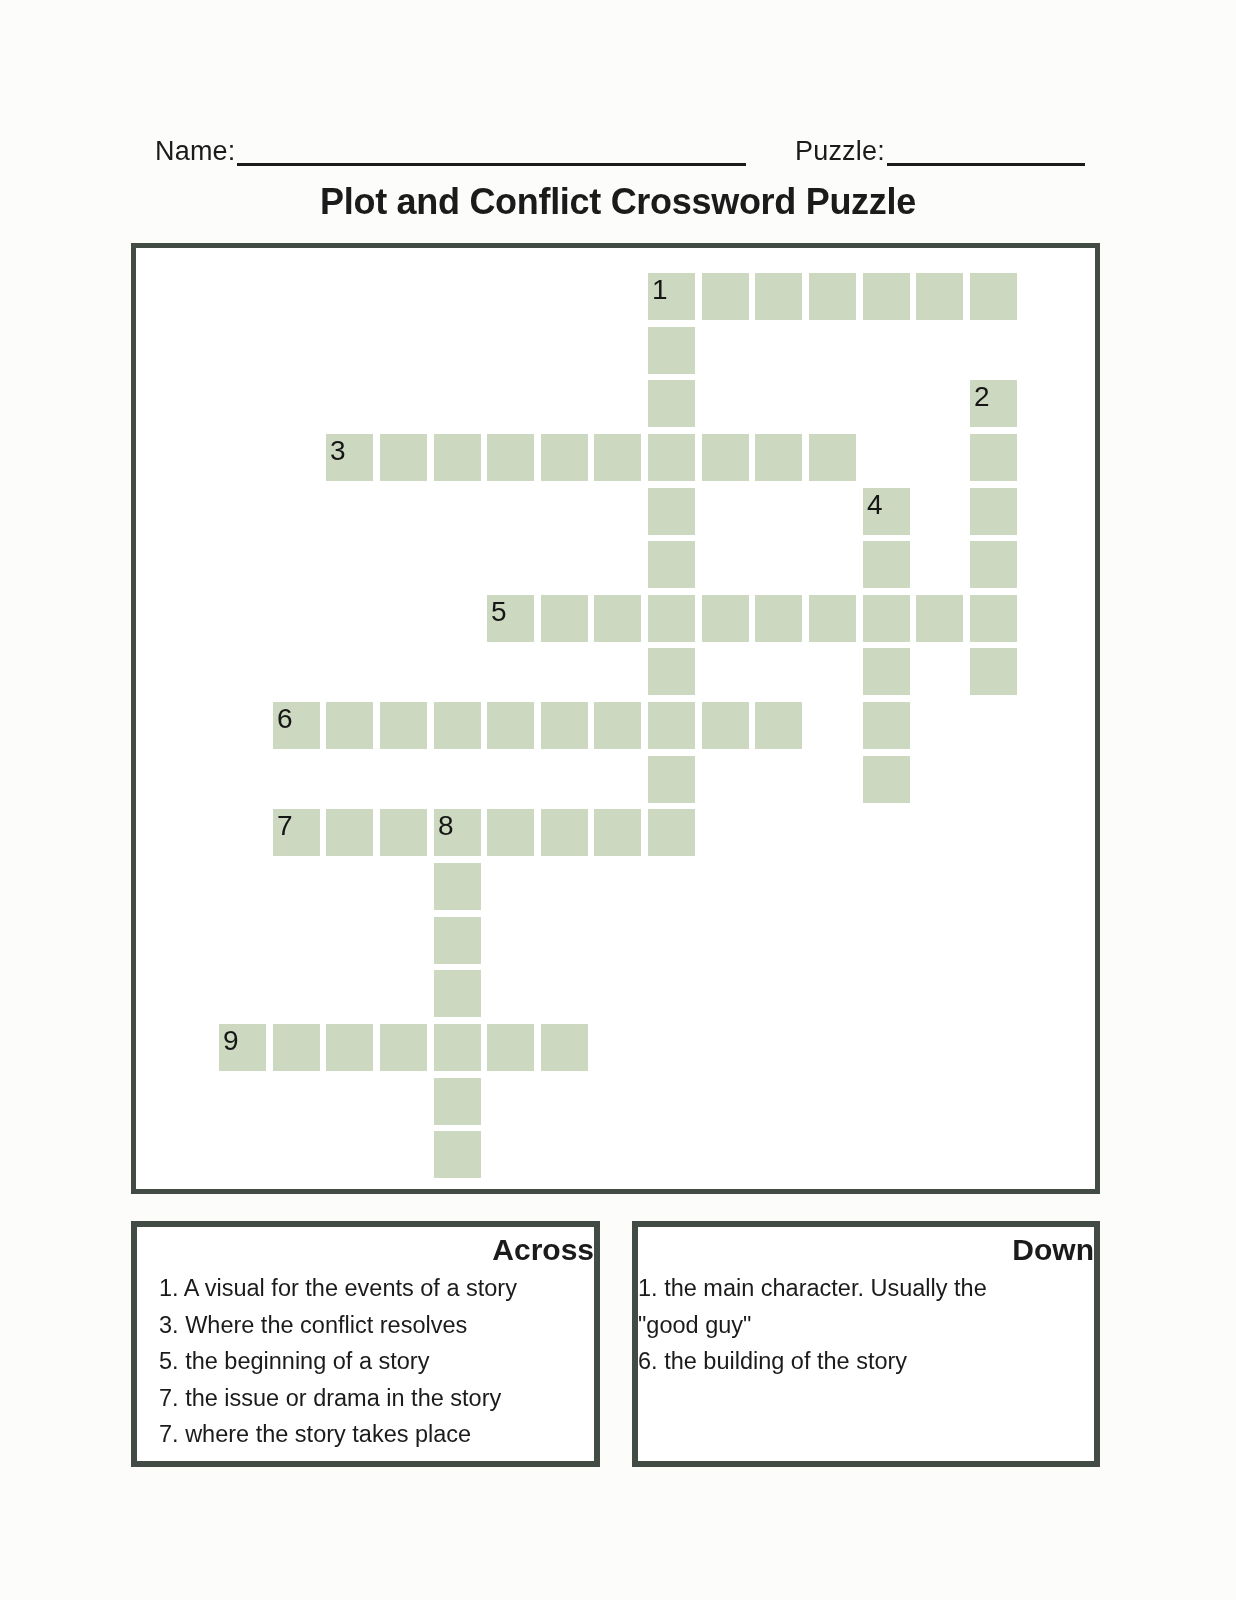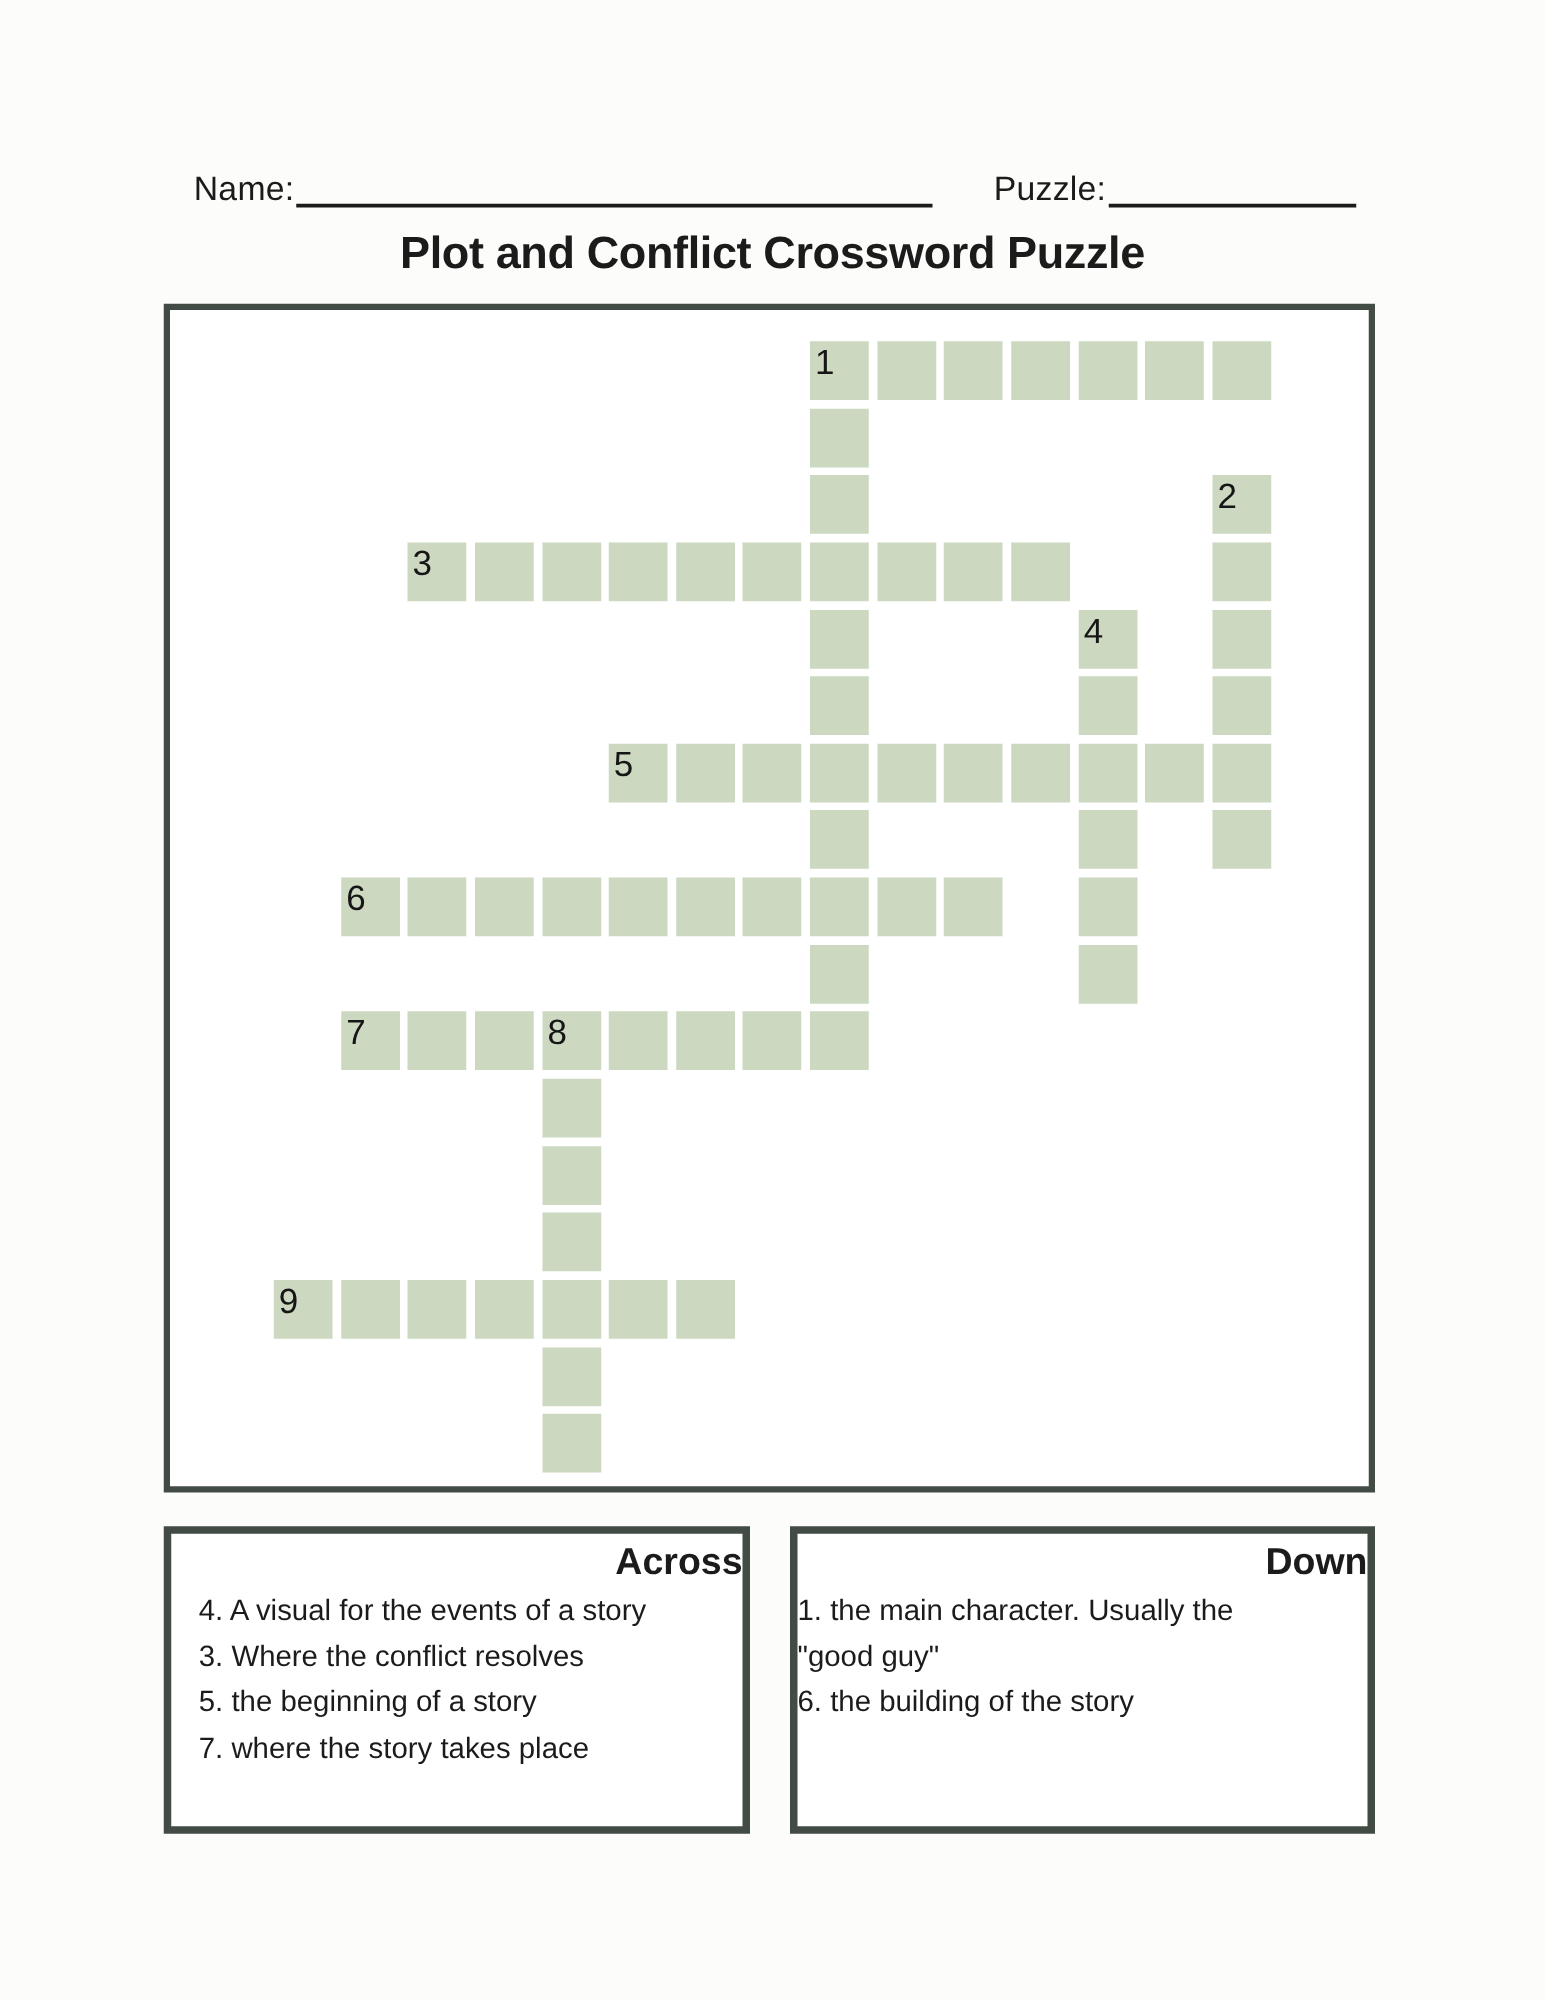--- a/index.html
+++ b/index.html
@@ -163,23 +163,24 @@
       <div class="cell" style="left: 298px; top: 776px; width: 47px; height: 47px; background: rgb(205, 216, 192);"></div>
       <div class="cell" style="left: 351px; top: 776px; width: 47px; height: 47px; background: rgb(205, 216, 192);"></div>
       <div class="cell" style="left: 405px; top: 776px; width: 47px; height: 47px; background: rgb(205, 216, 192);"></div>
       <div class="cell" style="left: 298px; top: 830px; width: 47px; height: 47px; background: rgb(205, 216, 192);"></div>
       <div class="cell" style="left: 298px; top: 883px; width: 47px; height: 47px; background: rgb(205, 216, 192);"></div>
     </div>
 
   <div class="clue-box across">
     <div class="clue-title">Across</div>
     <div class="clue-list" id="across-list">
-        <div class="clue-line">4. A visual for the events of a story</div>
+        <div class="clue-line">1. A visual for the events of a story</div>
         <div class="clue-line">3. Where the conflict resolves</div>
         <div class="clue-line">5. the beginning of a story</div>
+        <div class="clue-line">7. the issue or drama in the story</div>
         <div class="clue-line">7. where the story takes place</div>
       </div>
   </div>
 
   <div class="clue-box down">
     <div class="clue-title">Down</div>
     <div class="clue-list" id="down-list">
         <div class="clue-line">1. the main character. Usually the</div>
         <div class="clue-line">"good guy"</div>
         <div class="clue-line">6. the building of the story</div>

